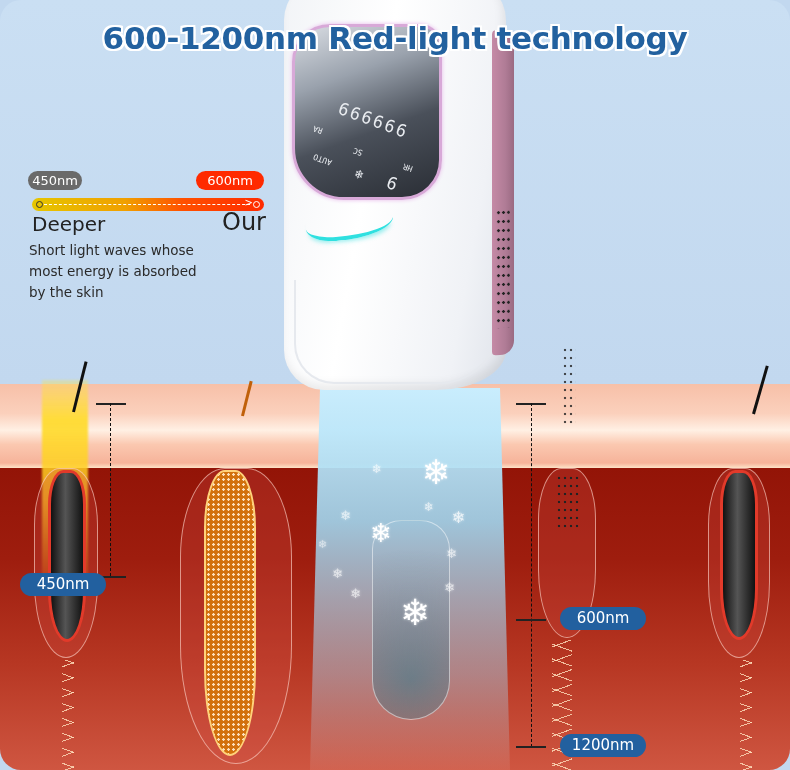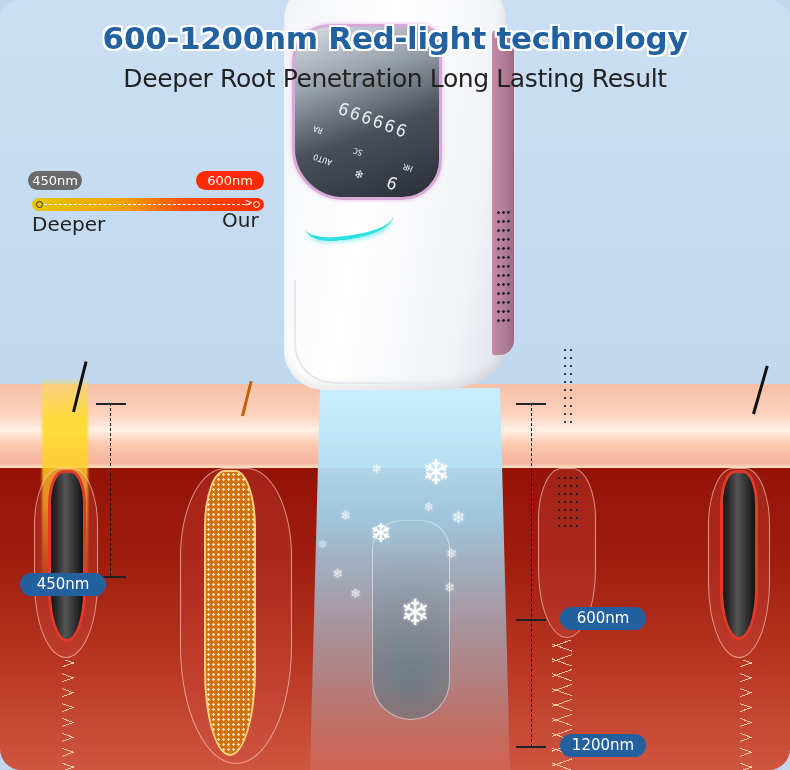--- a/index.html
+++ b/index.html
@@ -26,21 +26,21 @@
     font-size: 13px; line-height: 19px; text-align: center; z-index: 10; }
   .pill-gray { left: 28px; top: 171px; width: 54px; background: #6a6a6a; }
   .pill-red { left: 196px; top: 171px; width: 68px; background: #ff2a00; }
   .spectrum { position: absolute; left: 32px; top: 198px; width: 232px; height: 13px; border-radius: 7px;
     background: linear-gradient(90deg, #e6c600 0%, #f0a000 40%, #ff5000 65%, #ff2a00 100%); z-index: 10; }
   .spectrum .dash { position: absolute; left: 12px; right: 14px; top: 6px; border-top: 1.5px dashed #fff; }
   .spectrum .dot-l { position: absolute; left: 4px; top: 3px; width: 7px; height: 7px; border: 1.5px solid #333; border-radius: 50%; }
   .spectrum .dot-r { position: absolute; right: 4px; top: 3px; width: 7px; height: 7px; border: 1.5px solid #fff; border-radius: 50%; }
   .spectrum .arrow { position: absolute; right: 11px; top: -1px; color: #fff; font-size: 10px; }
   .lbl-other { position: absolute; left: 32px; top: 212px; font-size: 20px; color: #222; z-index: 10; }
-  .lbl-our { position: absolute; left: 222px; top: 208px; font-size: 20px; color: #222; z-index: 10; }
+  .lbl-our { position: absolute; left: 222px; top: 208px; font-size: 24px; color: #222; z-index: 10; }
   .desc { position: absolute; left: 29px; top: 240px; width: 170px; font-size: 13.5px; line-height: 21px; color: #2a2a2a; z-index: 10; }
 
   
   .device { position: absolute; left: 284px; top: -20px; width: 232px; height: 418px; z-index: 8; }
   .device-body { position: absolute; left: 0; top: 0; width: 222px; height: 410px;
     border-radius: 40px 40px 70px 40px / 40px 40px 40px 40px;
     background: linear-gradient(100deg, #f2f4f7 0%, #ffffff 40%, #f0f2f6 80%, #dfe3ea 100%);
     box-shadow: inset -3px -6px 10px rgba(0,0,0,0.08); }
   .device-rim { position: absolute; left: 10px; top: 300px; width: 205px; height: 104px;
     border-radius: 0 0 60px 40px; border: 2px solid #e6e9ee; border-top: none; }
@@ -101,32 +101,32 @@
 </style>
 </head>
 <body>
 
 <div id="stage">
   <div class="sky"></div>
   <div class="skin"></div>
   <div class="dermis"></div>
 
   <div class="title">600-1200nm Red-light technology</div>
-  <div class="subtitle">Deeper Root Penetration Long Lasting Result</div>
 
   <div class="pill pill-gray">450nm</div>
   <div class="pill pill-red">600nm</div>
   <div class="spectrum">
     <span class="dot-l"></span>
     <span class="dash"></span>
     <span class="arrow">&gt;</span>
     <span class="dot-r"></span>
   </div>
   <div class="lbl-other">Deeper</div>
   <div class="lbl-our">Our</div>
+  <div class="desc">Short light waves whose most energy is absorbed by the skin</div>
 
   <div class="yellow-glow"></div>
   <div class="hair-shaft" style="left:72px; top:360px; height:52px; transform: rotate(14deg);"></div>
   <div class="follicle" style="left:34px; top:468px; width:64px; height:190px;"></div>
   <div class="root root-black" style="left:48px; top:470px; width:38px; height:172px;"></div>
   <div class="helix" style="left:62px; top:660px; height:110px;"></div>
 
   <div class="hair-shaft" style="left:241px; top:380px; height:36px; background:#c0600a; transform: rotate(14deg);"></div>
   <div class="follicle" style="left:180px; top:468px; width:112px; height:296px;"></div>
   <div class="root root-orange" style="left:204px; top:470px; width:52px; height:286px;"></div>

